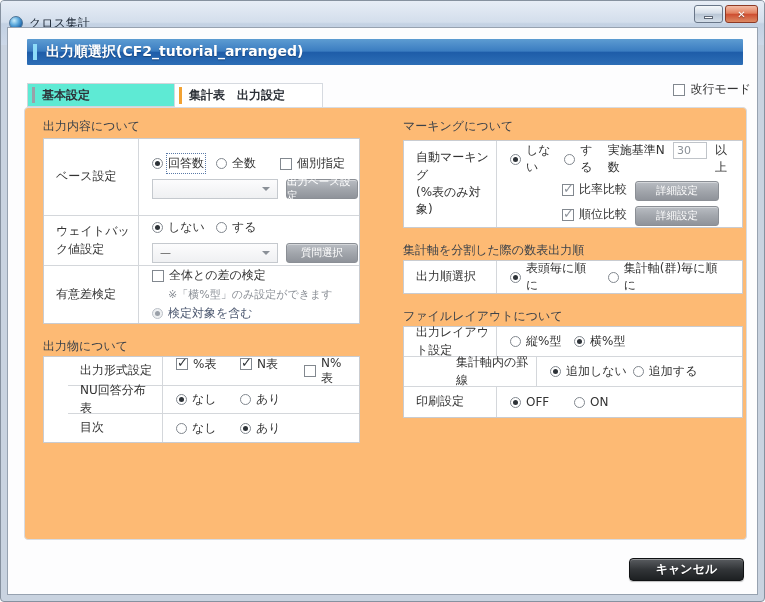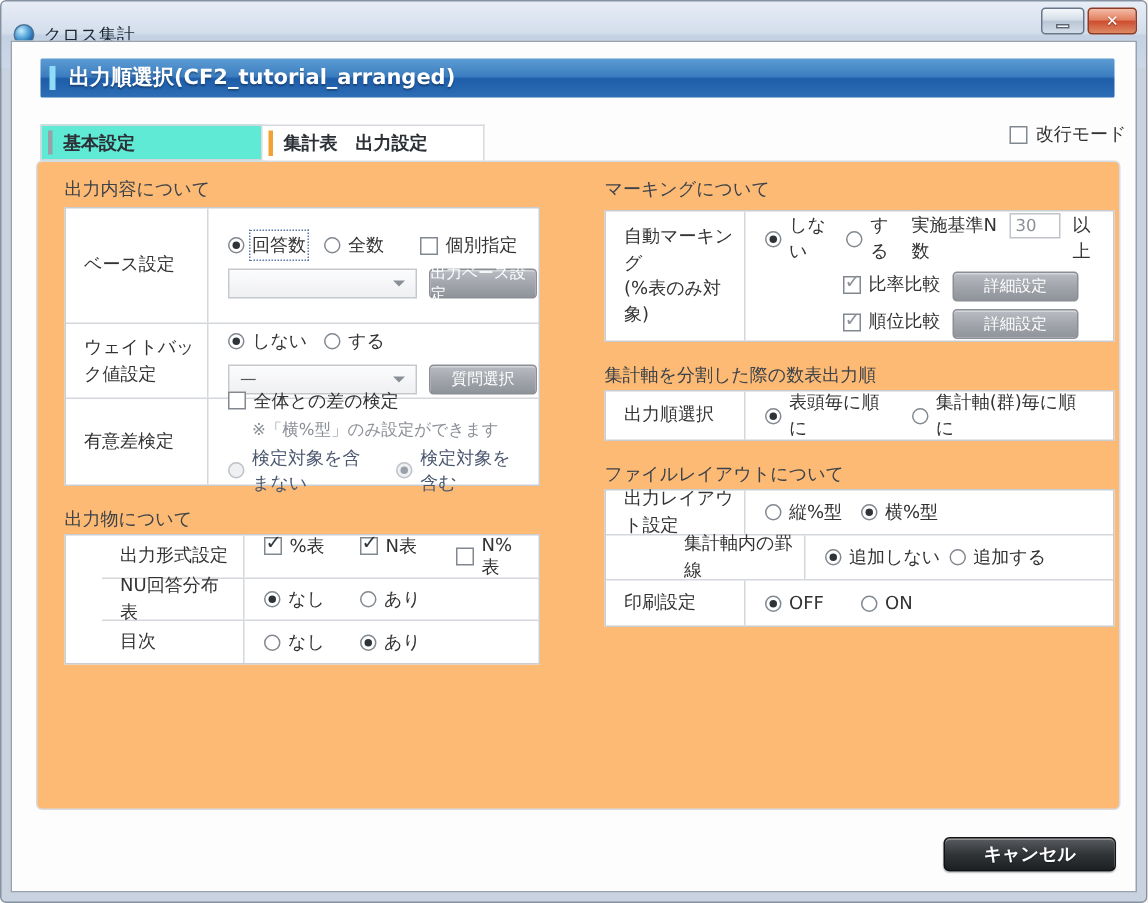--- a/index.html
+++ b/index.html
@@ -214,24 +214,20 @@
           <div class="lbl">有意差検定</div>
           <div class="val" style="gap:3px;">
             <div class="vline">
               <span class="ctl">
                 <span class="cb"></span>
                 <span>全体との差の検定</span>
               </span>
             </div>
             <div class="note">※「横%型」のみ設定ができます</div>
             <div class="vline">
-              <span class="ctl" style="margin-right:14px;">
-                <span class="radio dis"></span>
-                <span class="dis-label">検定対象を含まない</span>
-              </span>
               <span class="ctl">
                 <span class="radio dis on"></span>
                 <span class="dis-label">検定対象を含む</span>
               </span>
             </div>
           </div>
         </div>
       </div>
 
       <div class="sec-title" style="left:18px; top:230px;">出力物について</div>

